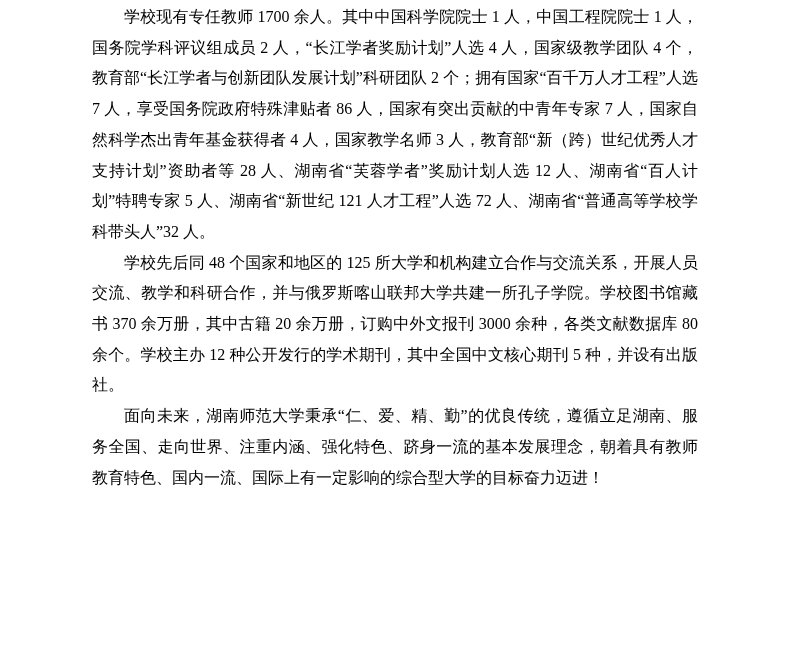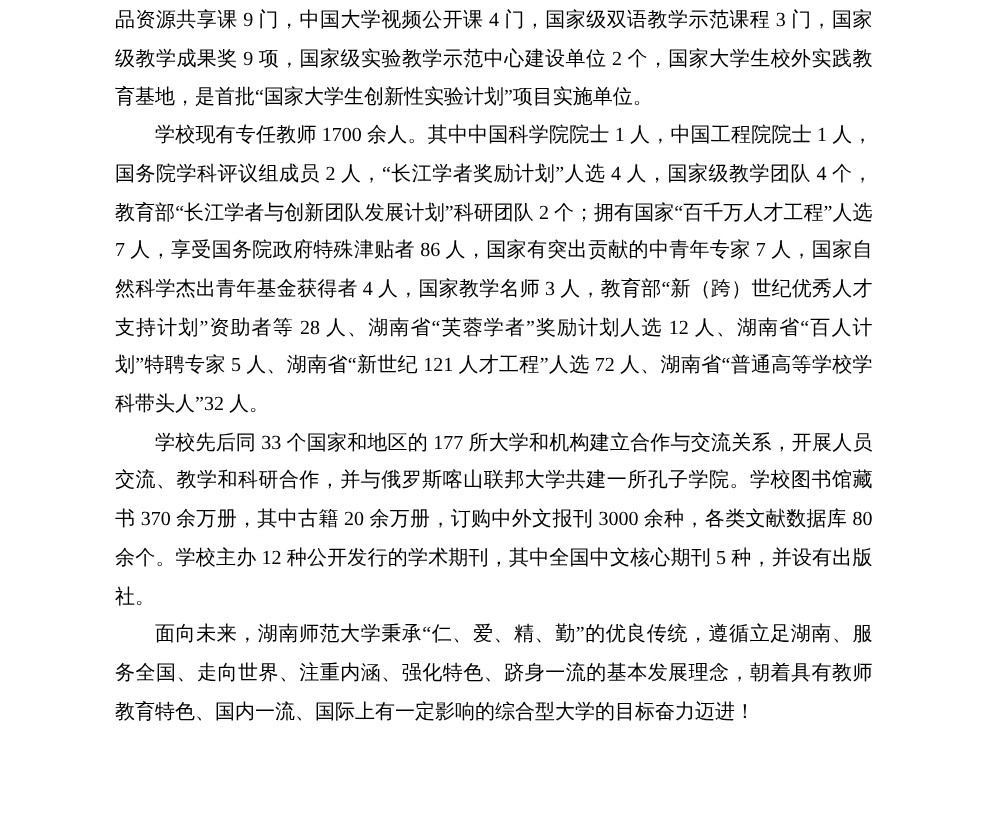--- a/index.html
+++ b/index.html
@@ -36,18 +36,17 @@
   }
   .doc-page p.indent {
     text-indent: 2em;
   }
 </style>
 </head>
 <body>
 
 <div class="viewport">
   <div class="doc-page">
-    <p>品资源共享课 9 门，中国大学视频公开课 4 门，国家级双语教学示范课程 3 门，国家级教学成果奖 9 项，国家级实验教学示范中心建设单位 2 个，国家大学生校外实践教育基地，是首批“国家大学生创新性实验计划”项目实施单位。</p>
     <p class="indent">学校现有专任教师 1700 余人。其中中国科学院院士 1 人，中国工程院院士 1 人，国务院学科评议组成员 2 人，“长江学者奖励计划”人选 4 人，国家级教学团队 4 个，教育部“长江学者与创新团队发展计划”科研团队 2 个；拥有国家“百千万人才工程”人选 7 人，享受国务院政府特殊津贴者 86 人，国家有突出贡献的中青年专家 7 人，国家自然科学杰出青年基金获得者 4 人，国家教学名师 3 人，教育部“新（跨）世纪优秀人才支持计划”资助者等 28 人、湖南省“芙蓉学者”奖励计划人选 12 人、湖南省“百人计划”特聘专家 5 人、湖南省“新世纪 121 人才工程”人选 72 人、湖南省“普通高等学校学科带头人”32 人。</p>
-    <p class="indent">学校先后同 33 个国家和地区的 177 所大学和机构建立合作与交流关系，开展人员交流、教学和科研合作，并与俄罗斯喀山联邦大学共建一所孔子学院。学校图书馆藏书 370 余万册，其中古籍 20 余万册，订购中外文报刊 3000 余种，各类文献数据库 80 余个。学校主办 12 种公开发行的学术期刊，其中全国中文核心期刊 5 种，并设有出版社。</p>
+    <p class="indent">学校先后同 48 个国家和地区的 125 所大学和机构建立合作与交流关系，开展人员交流、教学和科研合作，并与俄罗斯喀山联邦大学共建一所孔子学院。学校图书馆藏书 370 余万册，其中古籍 20 余万册，订购中外文报刊 3000 余种，各类文献数据库 80 余个。学校主办 12 种公开发行的学术期刊，其中全国中文核心期刊 5 种，并设有出版社。</p>
     <p class="indent">面向未来，湖南师范大学秉承“仁、爱、精、勤”的优良传统，遵循立足湖南、服务全国、走向世界、注重内涵、强化特色、跻身一流的基本发展理念，朝着具有教师教育特色、国内一流、国际上有一定影响的综合型大学的目标奋力迈进！</p>
   </div>
 </div>
 
 </body></html>

